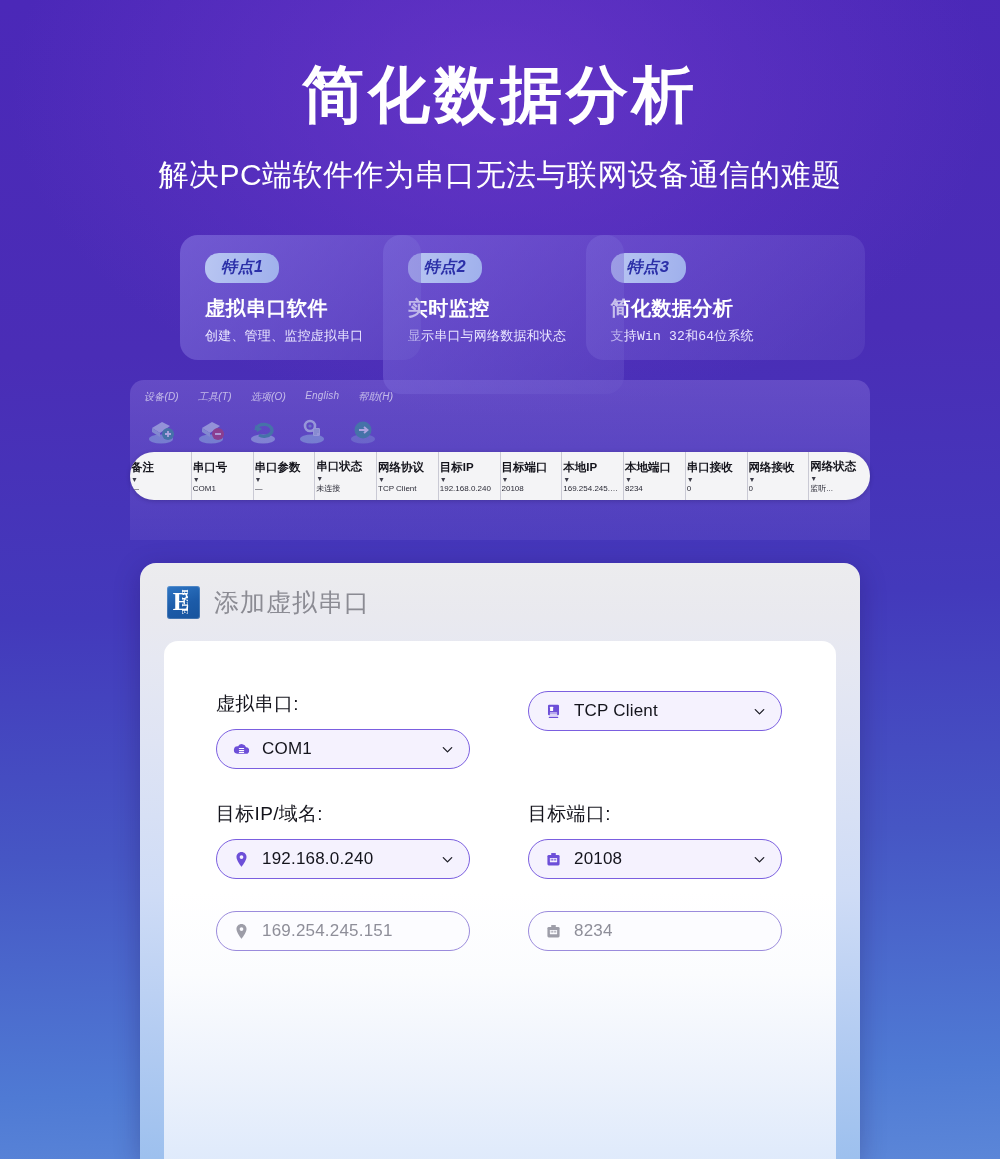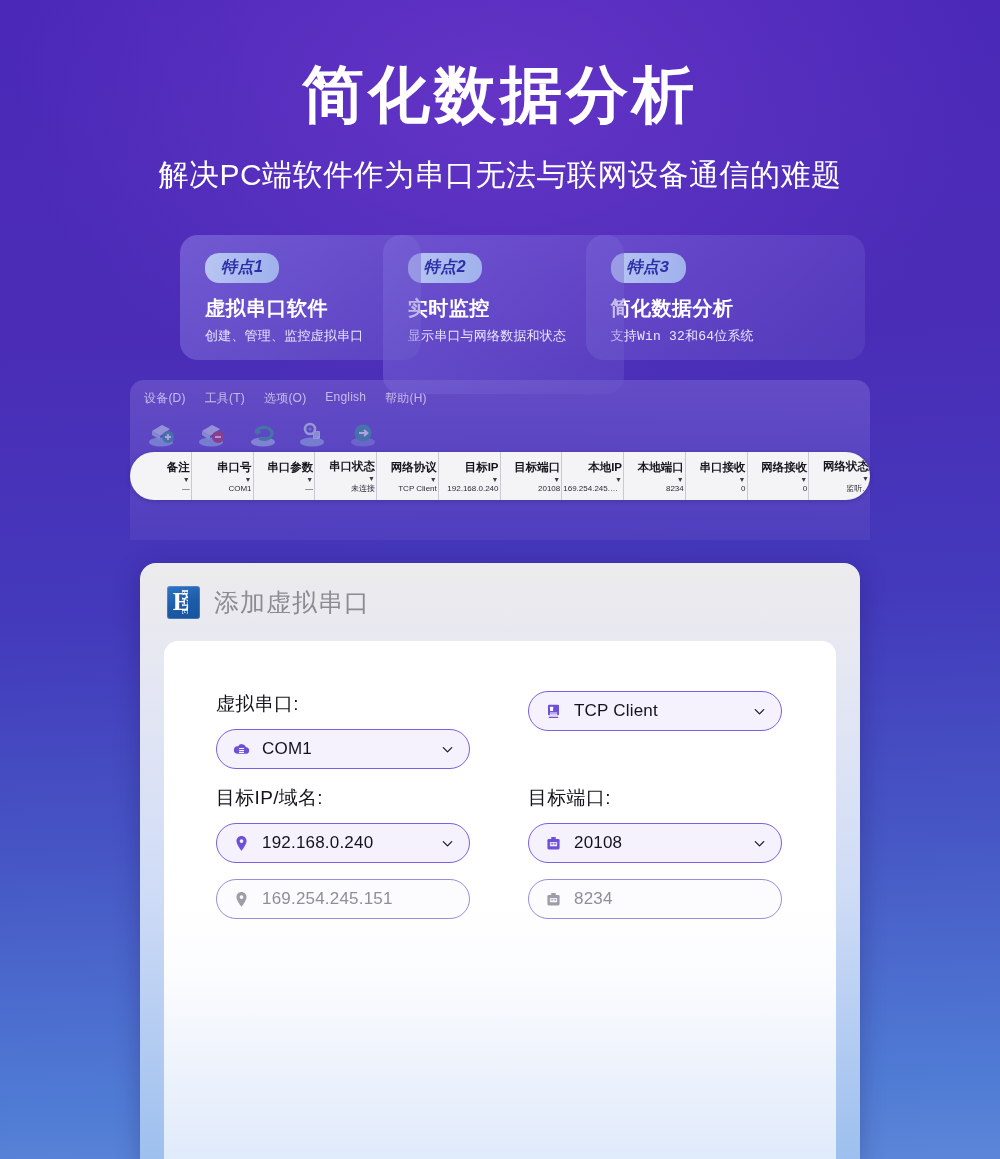--- a/index.html
+++ b/index.html
@@ -69,24 +69,25 @@
   .appwin {
     position: absolute;
     top: 380px; left: 130px;
     width: 740px; height: 160px;
     border-radius: 14px 14px 0 0;
     background: linear-gradient(180deg, rgba(152,131,226,0.34), rgba(120,98,205,0.20));
     overflow: visible;
   }
   .menubar { padding: 10px 0 0 14px; display: flex; gap: 19px; }
   .menuitem {
-    font-size: 12px;
+    font-size: 10px;
     color: rgba(255,255,255,0.62);
     letter-spacing: 0.2px;
     white-space: nowrap;
+    font-style: italic;
   }
   .toolbar { display: flex; gap: 16px; padding: 12px 0 0 16px; align-items: center; }
   .tool { width: 34px; height: 30px; position: relative; opacity: 0.5; }
   .tool svg { width: 34px; height: 30px; display: block; }
 
   
   .tblstrip {
     position: absolute;
     top: 452px; left: 130px;
     width: 740px; height: 48px;
@@ -94,21 +95,21 @@
     border-radius: 24px;
     display: flex;
     align-items: stretch;
     box-shadow: 0 1px 4px rgba(20,10,60,0.25);
     overflow: hidden;
   }
   .tcol {
     flex: 1 1 0;
     border-right: 1px solid #c9c9d4;
     display: flex; flex-direction: column;
-    align-items: flex-end; justify-content: center;
+    align-items: flex-start; justify-content: center;
     padding: 2px 1px;
     min-width: 0;
   }
   .tcol:last-child { border-right: none; }
   .tcol .th { font-size: 11.5px; font-weight: bold; color: #14141c; white-space: nowrap; }
   .tcol .tarrow { font-size: 7px; color: #3a3a46; line-height: 7px; margin: 1px 0 1px 0; }
   .tcol .tv { font-size: 8px; color: #2a2a36; white-space: nowrap; overflow: hidden; text-overflow: ellipsis; max-width: 100%; }
 
   
   .dialog {
@@ -159,21 +160,21 @@
 
   .dlg-body {
     margin: 0 auto;
     width: 672px;
     min-height: 520px;
     background: linear-gradient(180deg, #ffffff 0%, #ffffff 48%, #fbfcfe 64%, #eef3fc 82%, #dfeafb 100%);
     border-radius: 14px 14px 0 0;
     padding: 50px 52px 0 52px;
   }
   .fgrid { display: grid; grid-template-columns: 254px 254px; column-gap: 58px; row-gap: 0; }
-  .fitem { margin-bottom: 16px; }
+  .fitem { margin-bottom: 32px; }
   .flabel { font-size: 19px; color: #14141c; margin-bottom: 12px; letter-spacing: 0.3px; }
   .fctrl {
     height: 40px;
     border: 1.6px solid #7b5fe0;
     border-radius: 20px;
     background: #f5f2fe;
     display: flex; align-items: center;
     padding: 0 14px 0 15px;
     gap: 11px;
   }

